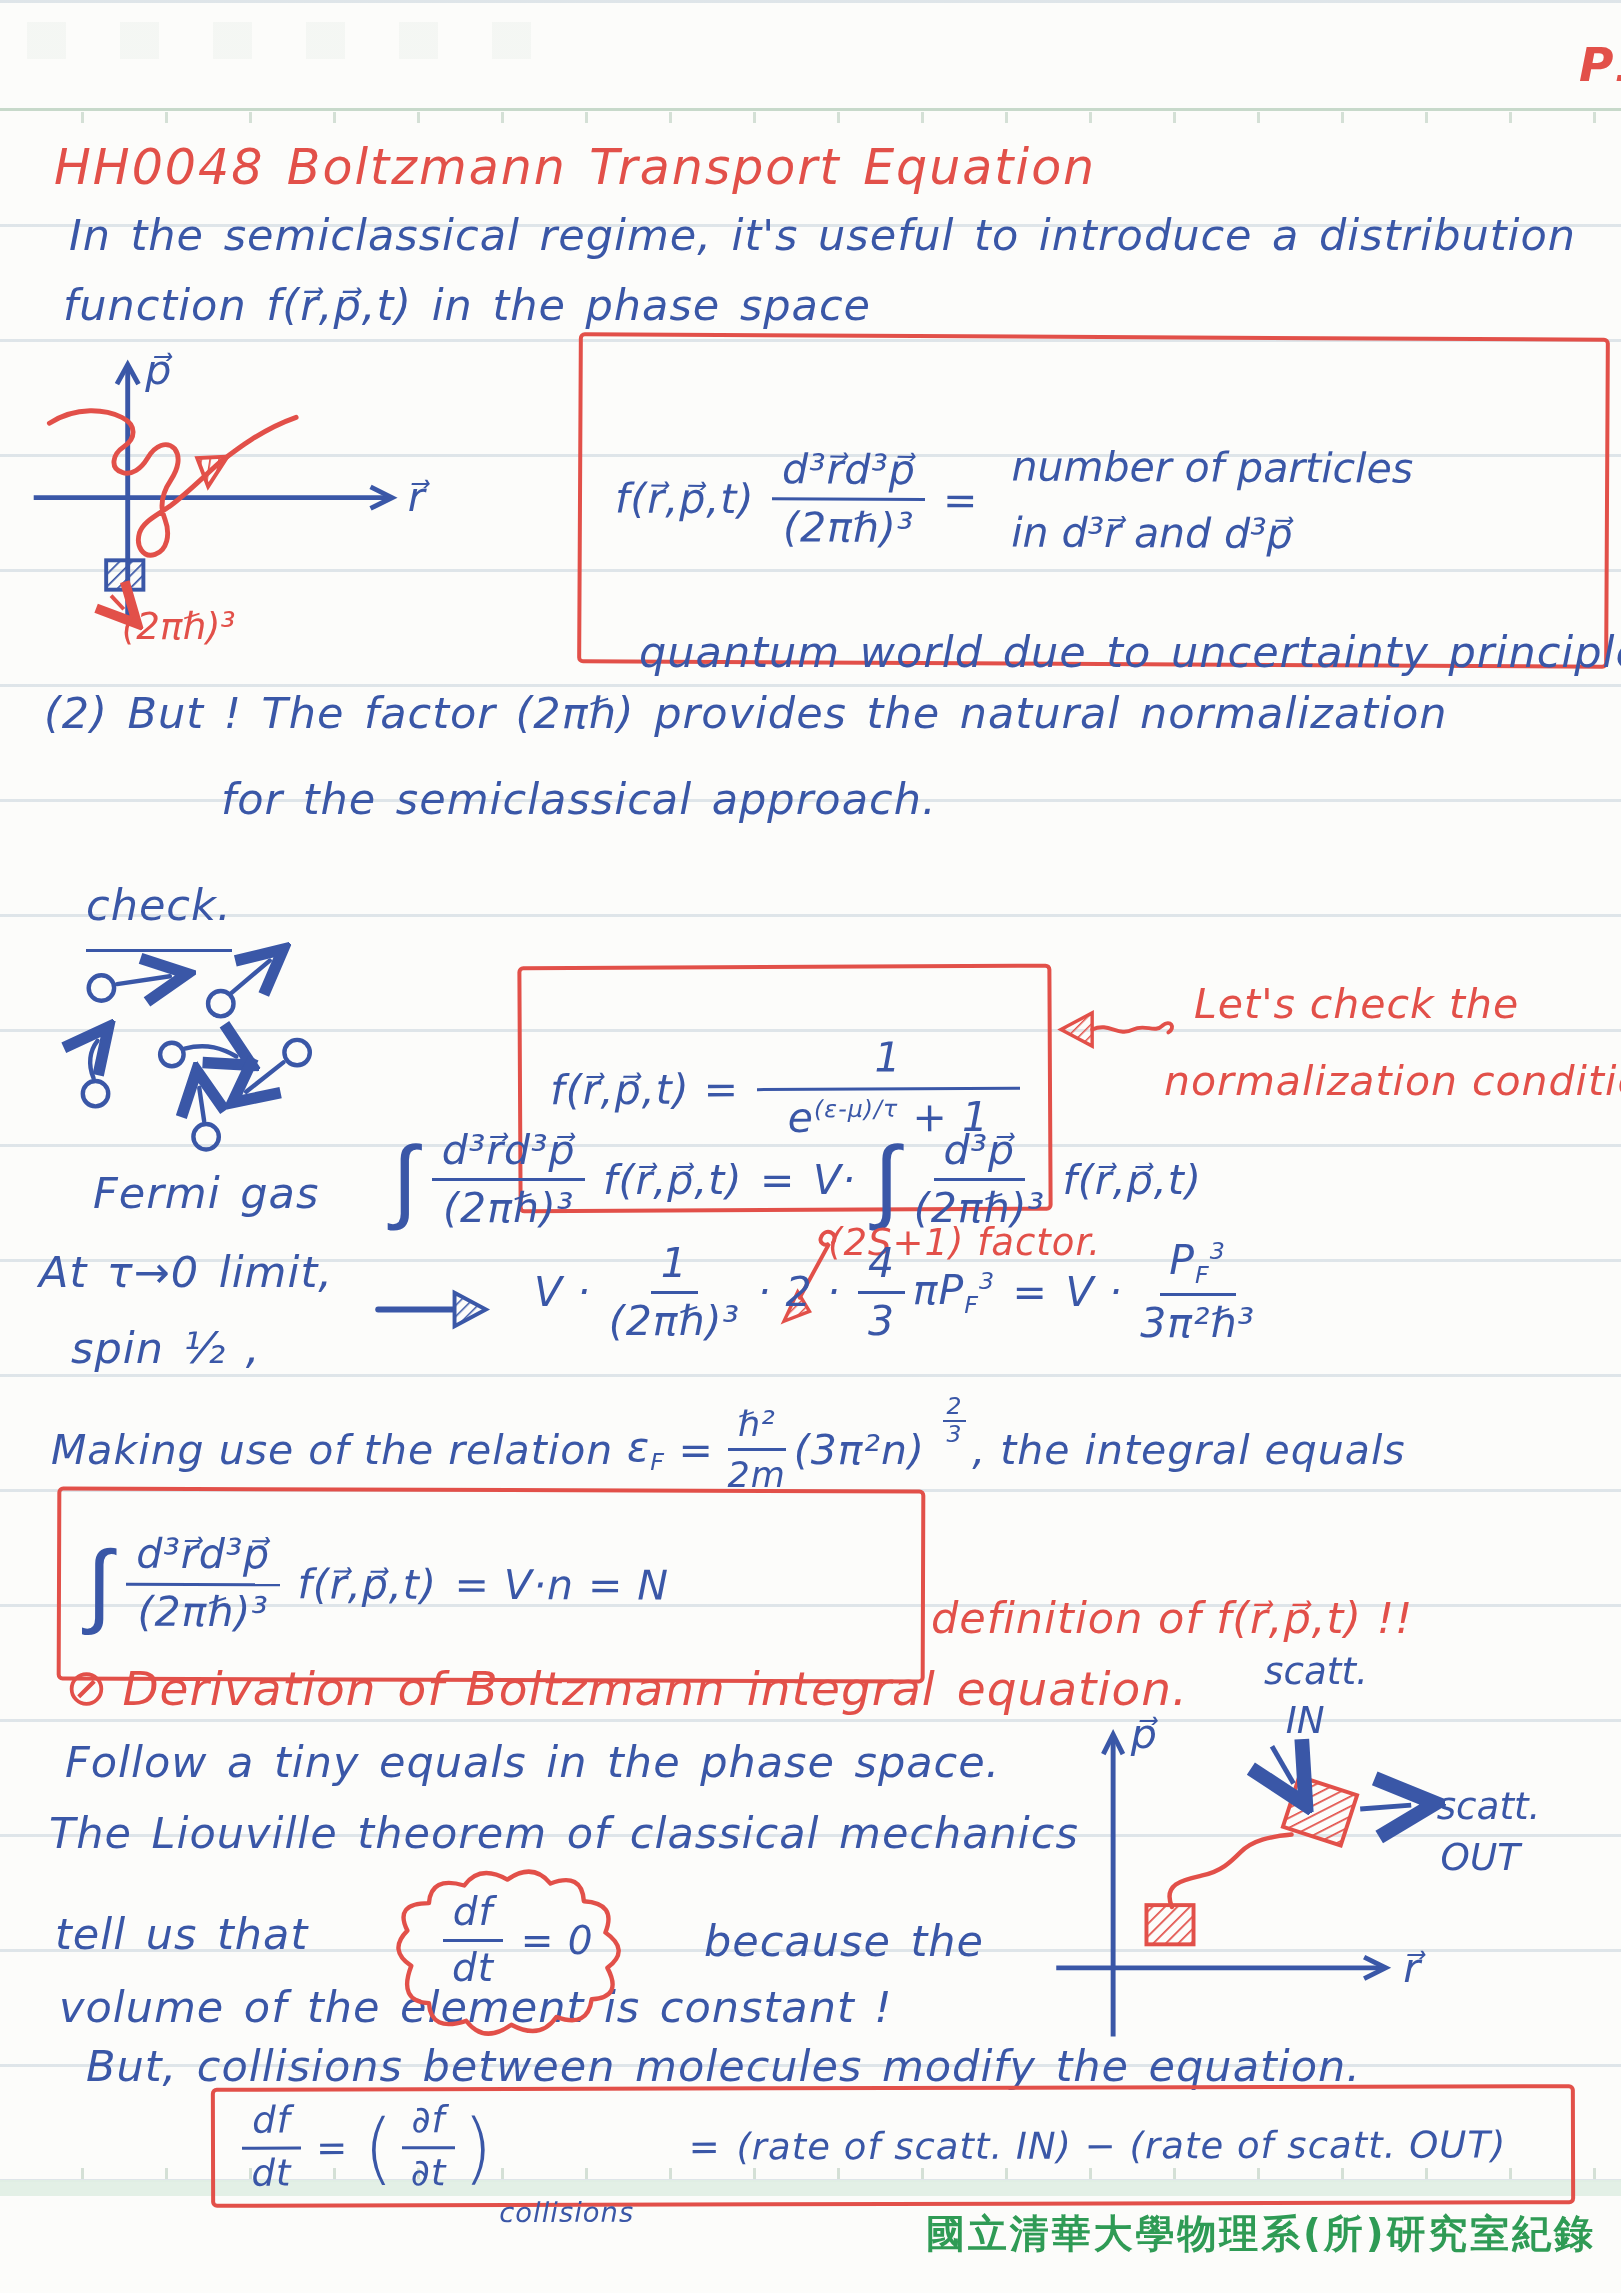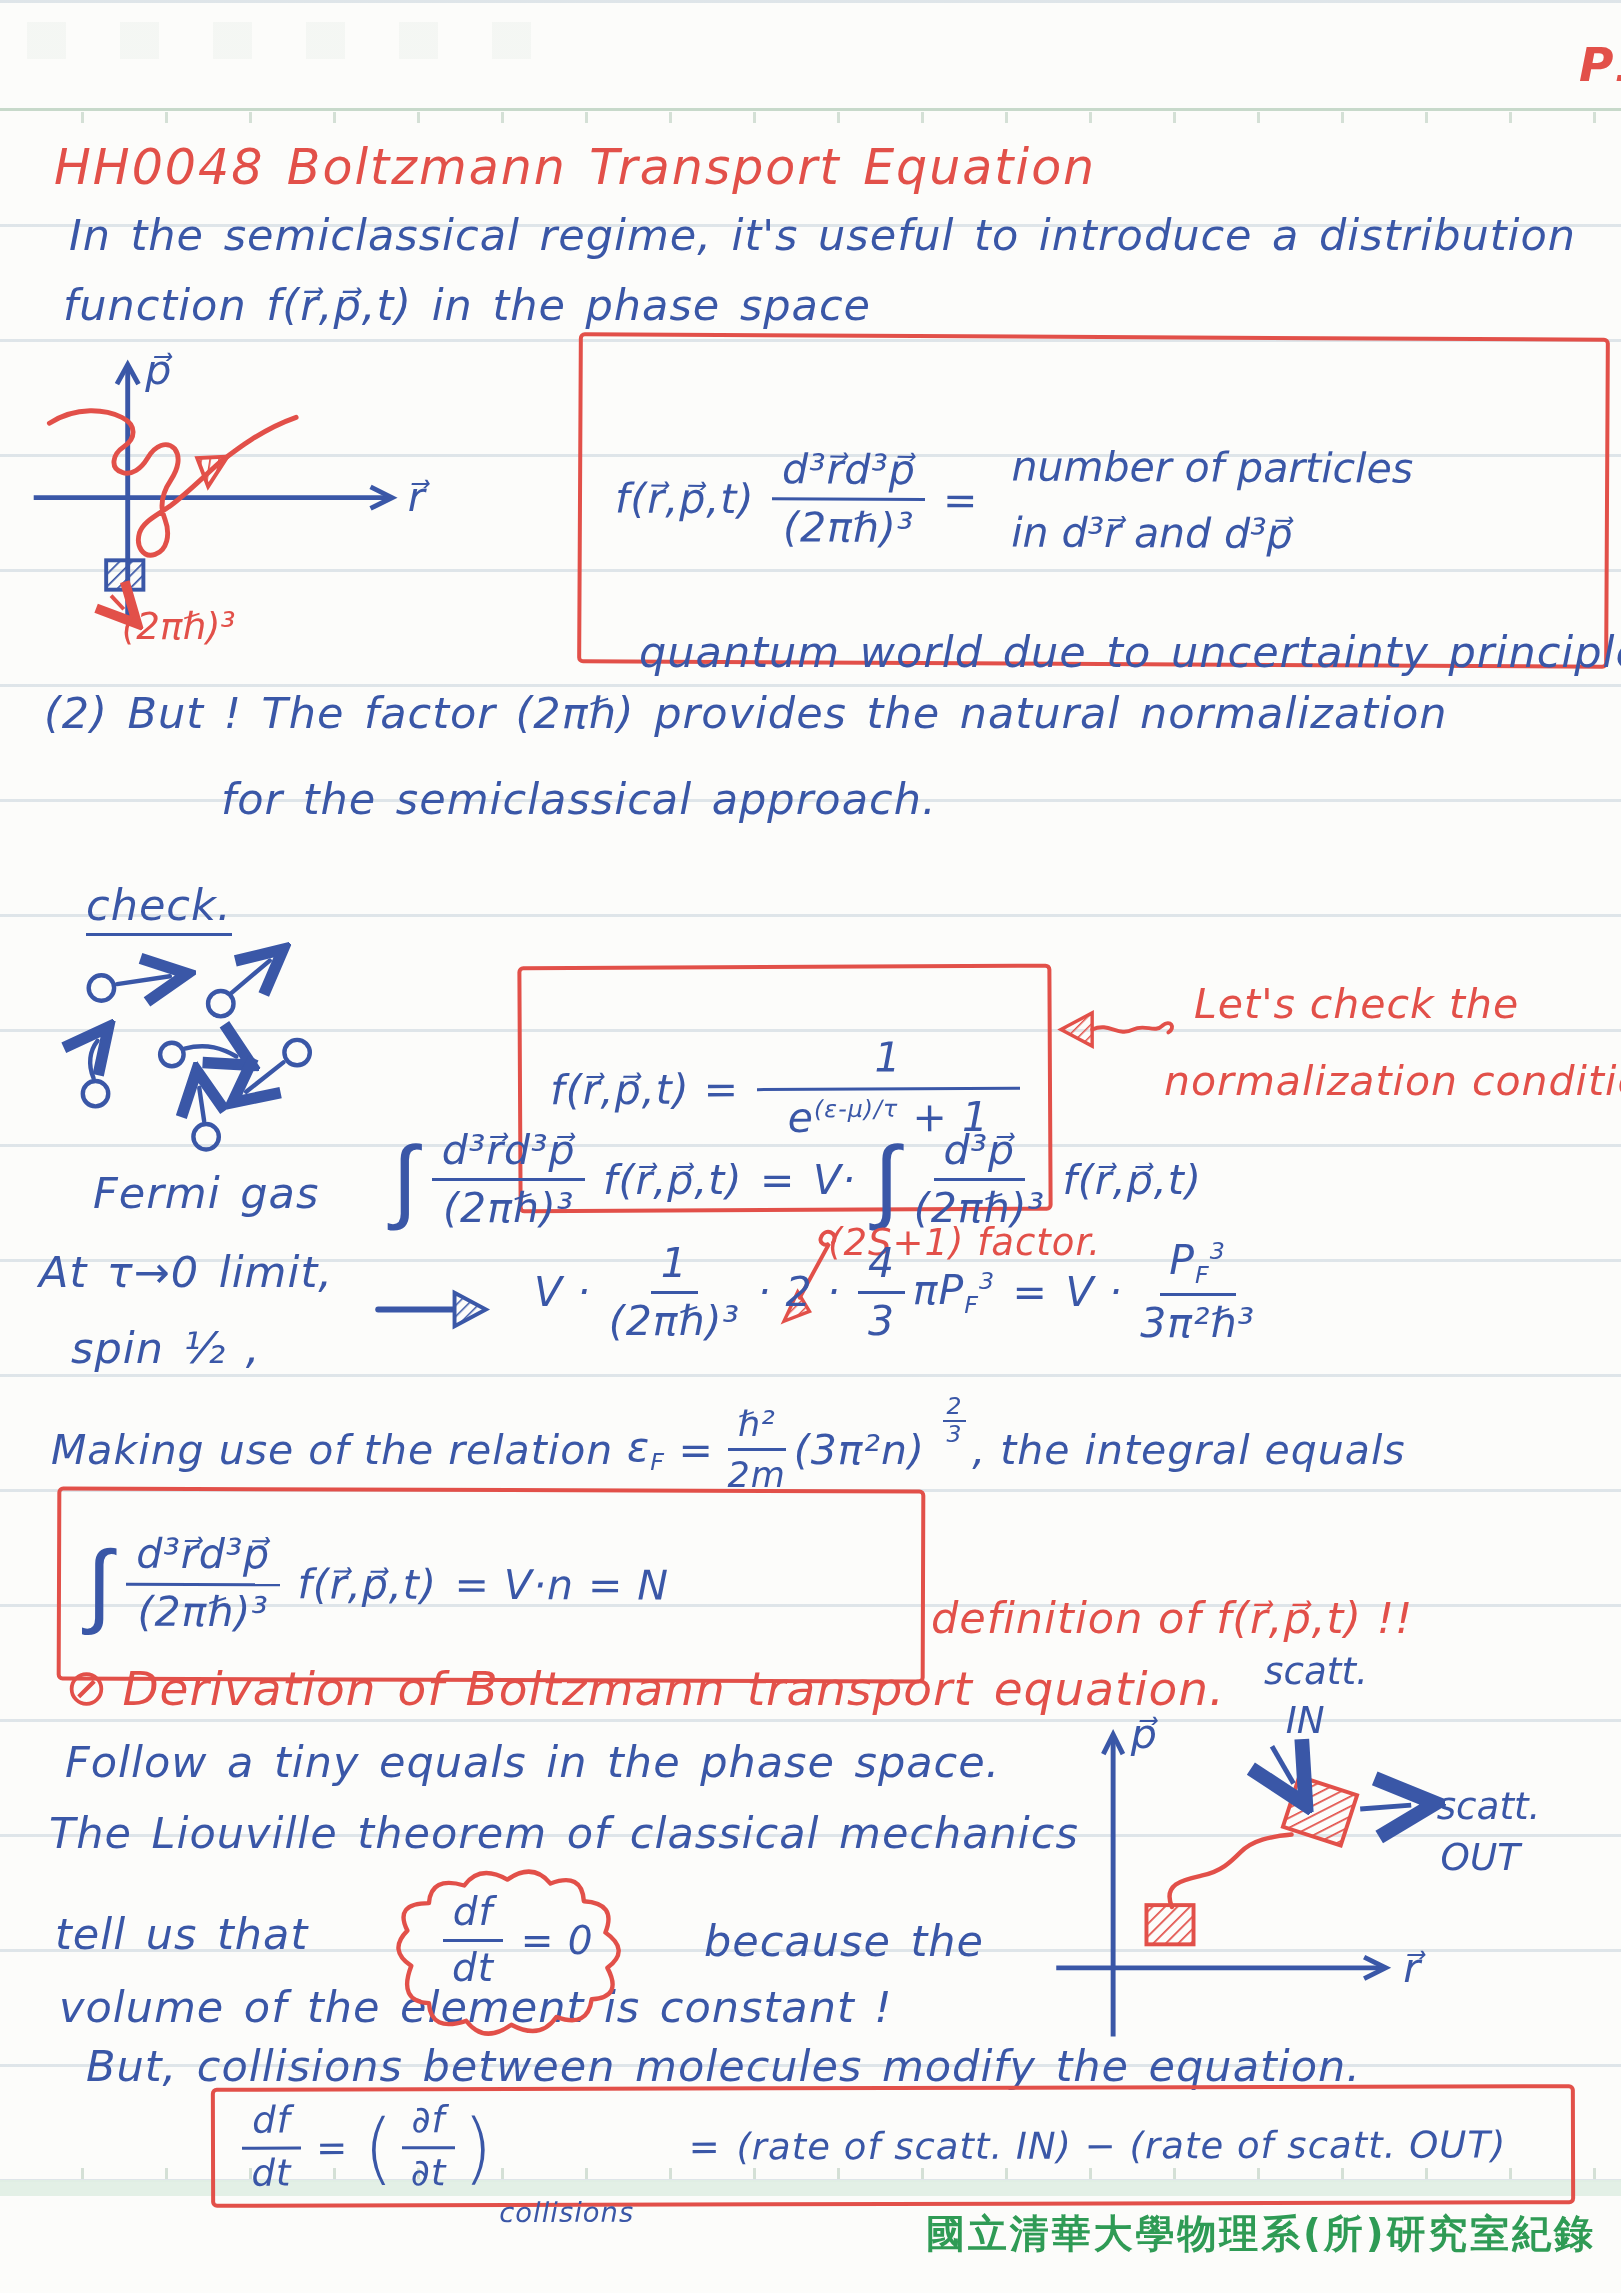--- a/index.html
+++ b/index.html
@@ -21,21 +21,21 @@
   }
   .abs{position:absolute;}
   .hw{
     position:absolute;font-style:italic;color:var(--blue);
     font-size:43px;letter-spacing:1px;word-spacing:4.9px;white-space:nowrap;
   }
   .hw-red{color:var(--red);}
   .hw-green{color:var(--green);}
   .title{font-size:49px;letter-spacing:2px;}
   .pagenum{font-size:47px;font-weight:bold;}
-  .underline{border-bottom:3.9px solid var(--blue);padding-bottom:3px;}
+  .underline{border-bottom:3.9px solid var(--blue);padding-bottom:19px;}
   .topline{position:absolute;left:0;width:100%;height:2.9px;background:var(--mline);opacity:.8;}
   .ticks{position:absolute;left:0;width:100%;height:10.8px;
     background:repeating-linear-gradient(90deg,transparent 0 81px,#c3d4c6 81px 84px);opacity:.7;}
   .bottomband{position:absolute;left:0;width:100%;height:15.7px;background:#e0eee3;opacity:.9;}
   .watermark{position:absolute;left:27.4px;top:21.6px;width:510px;height:37px;
     background:repeating-linear-gradient(90deg,#eef2ee 0 39px,transparent 39px 93px);opacity:.55;}
   .redbox{position:absolute;border:4.9px solid var(--red);border-radius:5.9px;
     display:flex;align-items:center;}
   .eq{display:flex;align-items:center;gap:17.6px;font-style:italic;color:var(--blue);
     font-size:41px;white-space:nowrap;letter-spacing:1px;}
@@ -254,21 +254,21 @@
         <span class="num">d³r⃗d³p⃗</span>
         <span class="den">(2πℏ)³</span>
       </span>
       <span>f(r⃗,p⃗,t)</span>
       <span>=  V·n  =  N</span>
     </div>
   </div>
   <div class="note-lines" style="left:931px;top:1593px;font-size:43px;">definition of f(r⃗,p⃗,t) !!</div>
 
   <div class="hw hw-red" style="left:65px;top:1658px;font-size:47px;">
-    <span style="font-style:normal;margin-right:13.7px;font-size:51px;">⊘</span><span>Derivation of Boltzmann transport equation.</span>
+    <span style="font-style:normal;margin-right:13.7px;font-size:51px;">⊘</span><span>Derivation of Boltzmann integral equation.</span>
   </div>
 
   <div class="hw" style="left:65px;top:1737px;">Follow a tiny equals in the phase space.</div>
   <div class="hw" style="left:49px;top:1808px;">The Liouville theorem of classical mechanics</div>
   <div class="hw" style="left:55px;top:1909px;">tell us that</div>
   <div class="hw" style="left:704px;top:1916px;">because the</div>
   <div class="hw" style="left:59px;top:1982px;">volume of the element is constant !</div>
 
   <svg style="left:374px;top:1860px;" width="304" height="201" viewBox="0 0 310 205">
     <path d="M 38 108 Q 14 92 34 72 Q 20 44 56 44 Q 58 16 92 26 Q 108 4 136 20 Q 162 2 180 24 Q 212 12 214 42 Q 248 44 236 74 Q 262 92 238 110 Q 254 140 222 142 Q 218 172 186 160 Q 170 184 140 168 Q 112 188 94 164 Q 58 176 56 146 Q 24 144 38 108 Z" fill="none" stroke="#e25049" stroke-width="4.5" stroke-linejoin="round"></path>

